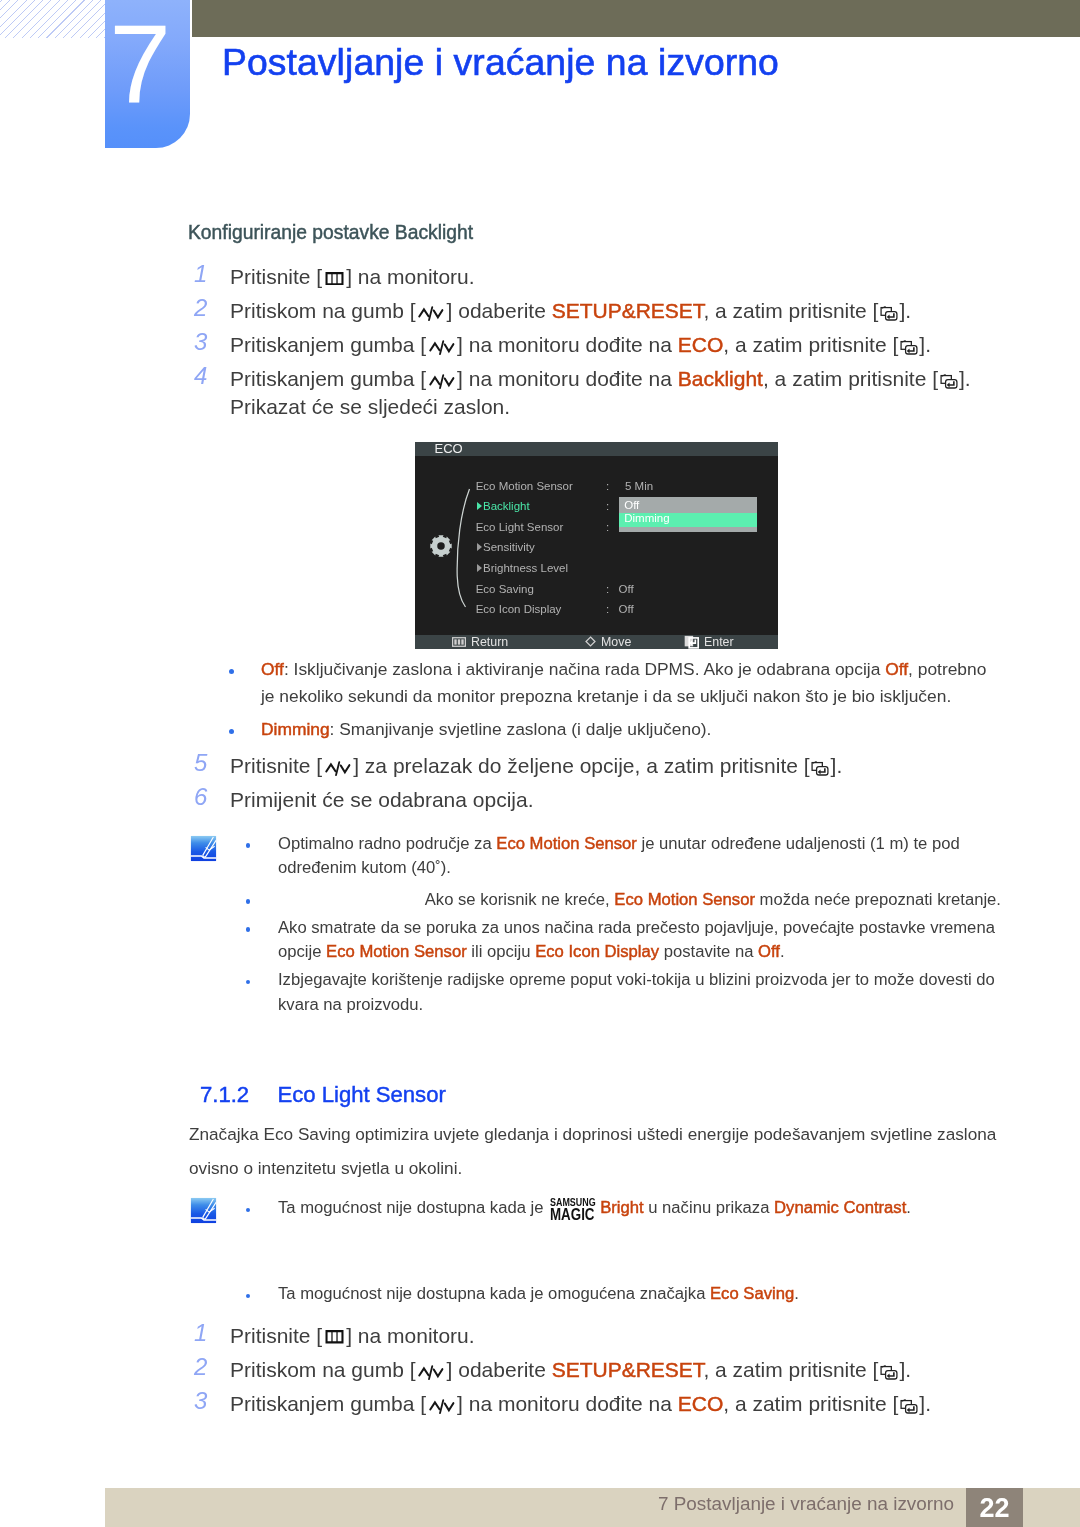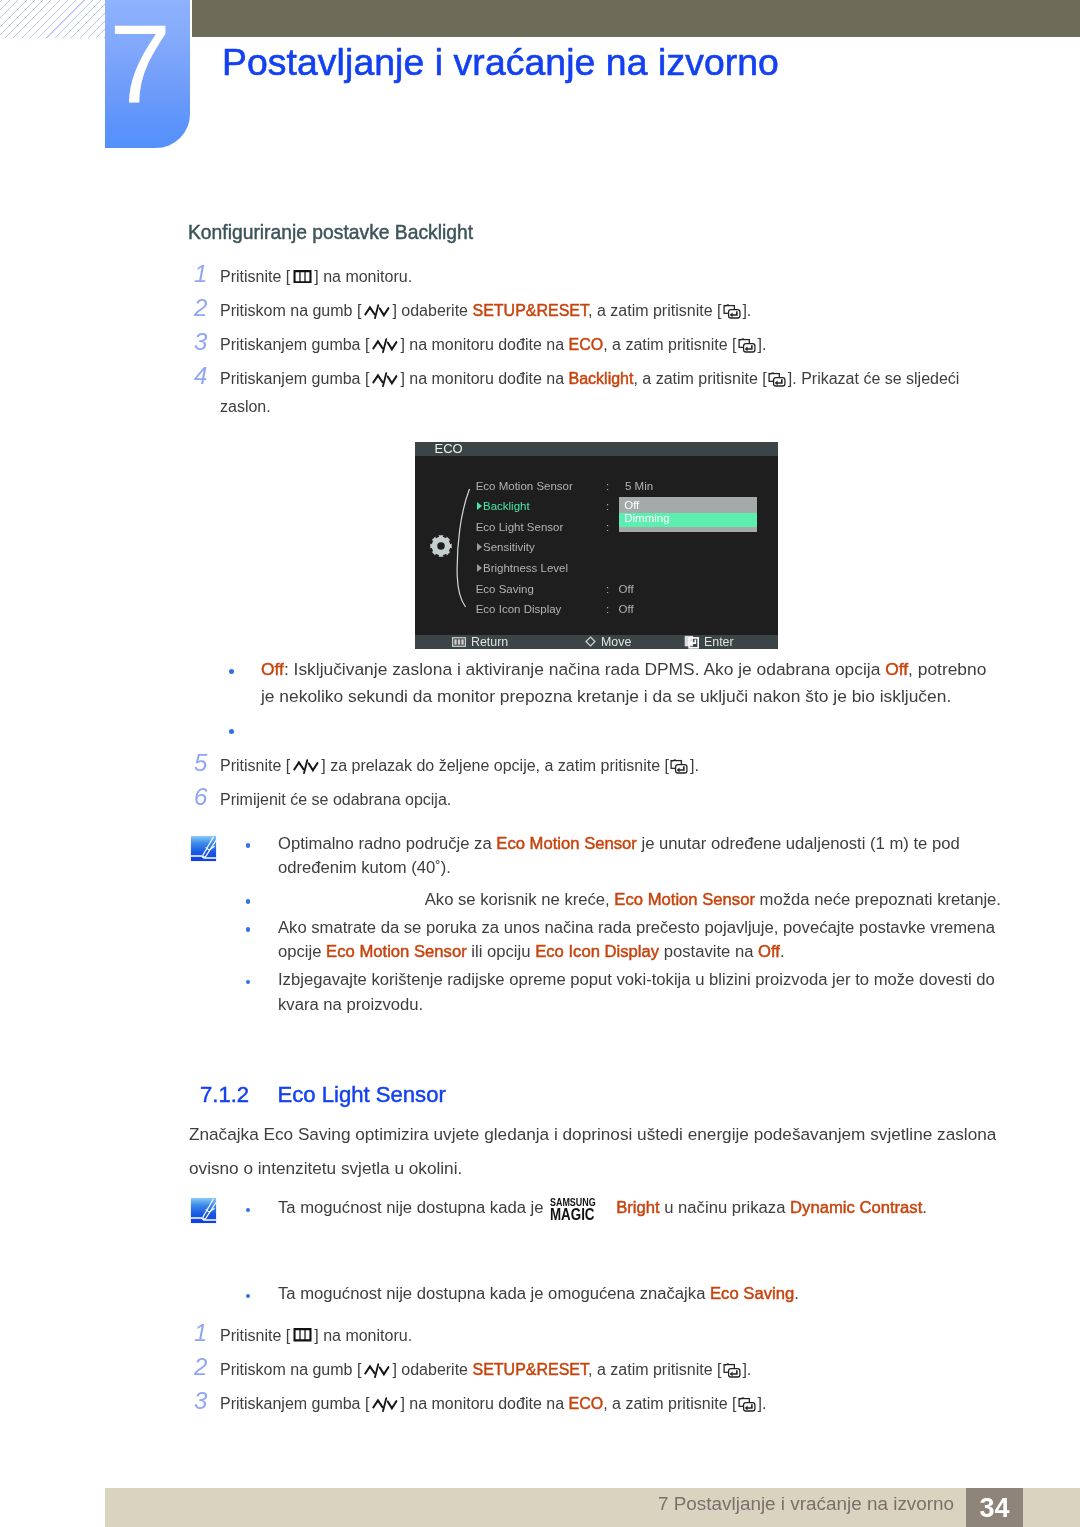--- a/index.html
+++ b/index.html
@@ -25,21 +25,21 @@
   .o{color:#c8430d;font-weight:400;-webkit-text-stroke:0.45px #c8430d;}
   .heading-teal{position:absolute;color:#3d5459;font-size:19.3px;font-weight:400;line-height:21px;letter-spacing:0;-webkit-text-stroke:0.45px #3d5459;}
   .sec2hdr{position:absolute;white-space:nowrap;line-height:26px;}
   .sec2hdr span{color:#1340f0;font-size:22.1px;font-weight:400;-webkit-text-stroke:0.45px #1340f0;}
   .sec2hdr .gap{display:inline-block;width:19.5px;-webkit-text-stroke:0;}
   .heading-orange{position:absolute;color:#c8430d;font-size:21px;font-weight:400;line-height:23px;letter-spacing:0;-webkit-text-stroke:0.62px #c8430d;}
 
   .step{position:absolute;display:flex;}
   .step .num{position:absolute;left:0;top:-3px;width:24px;text-align:left;line-height:28px;
      color:#8fa6f5;font-size:24px;font-style:italic;font-weight:400;}
-  .step .txt{display:inline-block;vertical-align:top;margin-left:26px;color:#3e3e3e;font-size:16px;line-height:28px;}
+  .step .txt{display:inline-block;vertical-align:top;margin-left:36px;color:#3e3e3e;font-size:21px;line-height:28px;}
 
   .bul{position:absolute;}
   .note-bul{position:absolute;}
   .note-bul .dot{position:absolute;left:-3.5px;top:11.5px;width:4.6px;height:4.6px;border-radius:50%;background:#2f6fe8;}
   .note-bul .txt{display:inline-block;vertical-align:top;margin-left:29px;color:#3e3e3e;font-size:16.65px;line-height:24.5px;}
   .bul .dot{position:absolute;left:-3.5px;top:13px;width:5px;height:5px;border-radius:50%;background:#2f6fe8;}
   .bul .txt{display:inline-block;vertical-align:top;margin-left:29px;color:#3e3e3e;font-size:17.4px;line-height:27.7px;}
 
   
   .ic{display:inline-block;vertical-align:-2px;margin:0 2.5px;}
@@ -55,21 +55,21 @@
   .osd-row{position:absolute;font-size:11.5px;line-height:15px;color:#b2b2b2;white-space:nowrap;}
   .osd-row.sel{color:#4ae6a8;}
   .osd-col{position:absolute;font-size:11.5px;line-height:15px;color:#b2b2b2;}
   .gear{position:absolute;left:15px;top:93px;}
   .curve{position:absolute;left:40px;top:46px;}
 
   
   .noteicon{position:absolute;width:27px;height:27px;}
 
   
-  .smglogo{display:inline-block;vertical-align:-5.2px;position:relative;width:50px;height:21px;margin-left:2px;margin-right:16px;}
+  .smglogo{display:inline-block;vertical-align:-5.2px;position:relative;width:50px;height:21px;margin-left:2px;margin-right:0px;}
   .smg-top{position:absolute;left:0;top:0;width:66px;font-size:11.3px;font-weight:700;color:#111;
      line-height:11px;letter-spacing:0;transform:scale(0.79,1.0);transform-origin:left top;white-space:nowrap;}
   .smg-bot{position:absolute;left:0;top:9.4px;width:66px;font-size:17.0px;font-weight:700;color:#111;
      line-height:16px;letter-spacing:0;transform:scale(0.785,1.0);transform-origin:left top;white-space:nowrap;}
 
   
   .ftbar{position:absolute;left:105px;top:1488px;width:975px;height:39px;background:#dad3c0;}
   .fttxt{position:absolute;left:658px;top:1494px;color:#7d6e6b;font-size:18.9px;line-height:20px;white-space:nowrap;}
   .ftbox{position:absolute;left:966px;top:1488px;width:57px;height:39px;background:#8e8479;}
   .ftbox span{position:absolute;left:0;top:6px;width:57px;text-align:center;color:#fff;font-size:27px;font-weight:700;line-height:28px;}
@@ -191,21 +191,21 @@
               <rect x="7.6" y="4.0" width="13.2" height="14.6" fill="none" stroke="#ffffff" stroke-width="2.4"></rect>
               <path d="M16.6 6.2 L16.6 11.6 L9.8 11.6" fill="none" stroke="#ffffff" stroke-width="2.4"></path>
               <path d="M11.9 7.6 L7.6 11.6 L11.9 15.6 Z" fill="#ffffff"></path>
             </svg><span style="margin-left:5px;">Enter</span></div>
         </div>
     </div>
   </div>
 
   <div id="bullets1">
       <div class="bul" style="left:232px;top:655.5px;width:771px;"><span class="dot"></span><span class="txt"><span class="o">Off</span><span>: Isključivanje zaslona i aktiviranje načina rada DPMS. Ako je odabrana opcija </span><span class="o">Off</span><span>, potrebno je nekoliko sekundi da monitor prepozna kretanje i da se uključi nakon što je bio isključen.</span></span></div>
-      <div class="bul" style="left:232px;top:716px;width:771px;"><span class="dot"></span></div>
+      <div class="bul" style="left:232px;top:716px;width:771px;"><span class="dot"></span><span class="txt"><span class="o">Dimming</span><span>: Smanjivanje svjetline zaslona (i dalje uključeno).</span></span></div>
     </div>
   <div id="steps2">
       <div class="step" style="left:194px;top:752px;width:810px;">
         <span class="num">5</span>
         <span class="txt"><span>Pritisnite [</span><svg class="ic ic-ud" viewBox="0 0 29 19">
             <path d="M1.4 12.8 L6.6 5.0 L11.7 12.6" fill="none" stroke="#161616" stroke-width="2.3" stroke-linecap="round" stroke-linejoin="miter"></path>
             <path d="M15.9 2.4 L12.3 16.9" fill="none" stroke="#161616" stroke-width="2.1" stroke-linecap="round"></path>
             <path d="M17.6 6.1 L22.2 13.7 L27.2 5.8" fill="none" stroke="#161616" stroke-width="2.3" stroke-linecap="round" stroke-linejoin="miter"></path>
           </svg><span>] za prelazak do željene opcije, a zatim pritisnite [</span><svg class="ic ic-enter" viewBox="0 0 20 17">
             <rect x="1.2" y="2.2" width="11.4" height="8.6" fill="#fff" stroke="#222" stroke-width="1.4"></rect>
@@ -307,15 +307,15 @@
             <rect x="6.2" y="6.6" width="12.6" height="9.4" rx="2.6" fill="#fff" stroke="#222" stroke-width="1.4"></rect>
             <path d="M15.4 8.5 L15.4 12.6 L9.1 12.6" fill="none" stroke="#222" stroke-width="1.8"></path>
             <path d="M10.6 10.0 L7.4 12.6 L10.6 15.1 Z" fill="#222"></path>
           </svg><span>].</span></span>
       </div>
     </div>
 
   <div class="ftbar"></div>
   <div class="fttxt">7 Postavljanje i vraćanje na izvorno</div>
   <div class="ftbox">
-    <span>34</span>
+    <span>22</span>
   </div>
 </div>
 
 </body></html>

